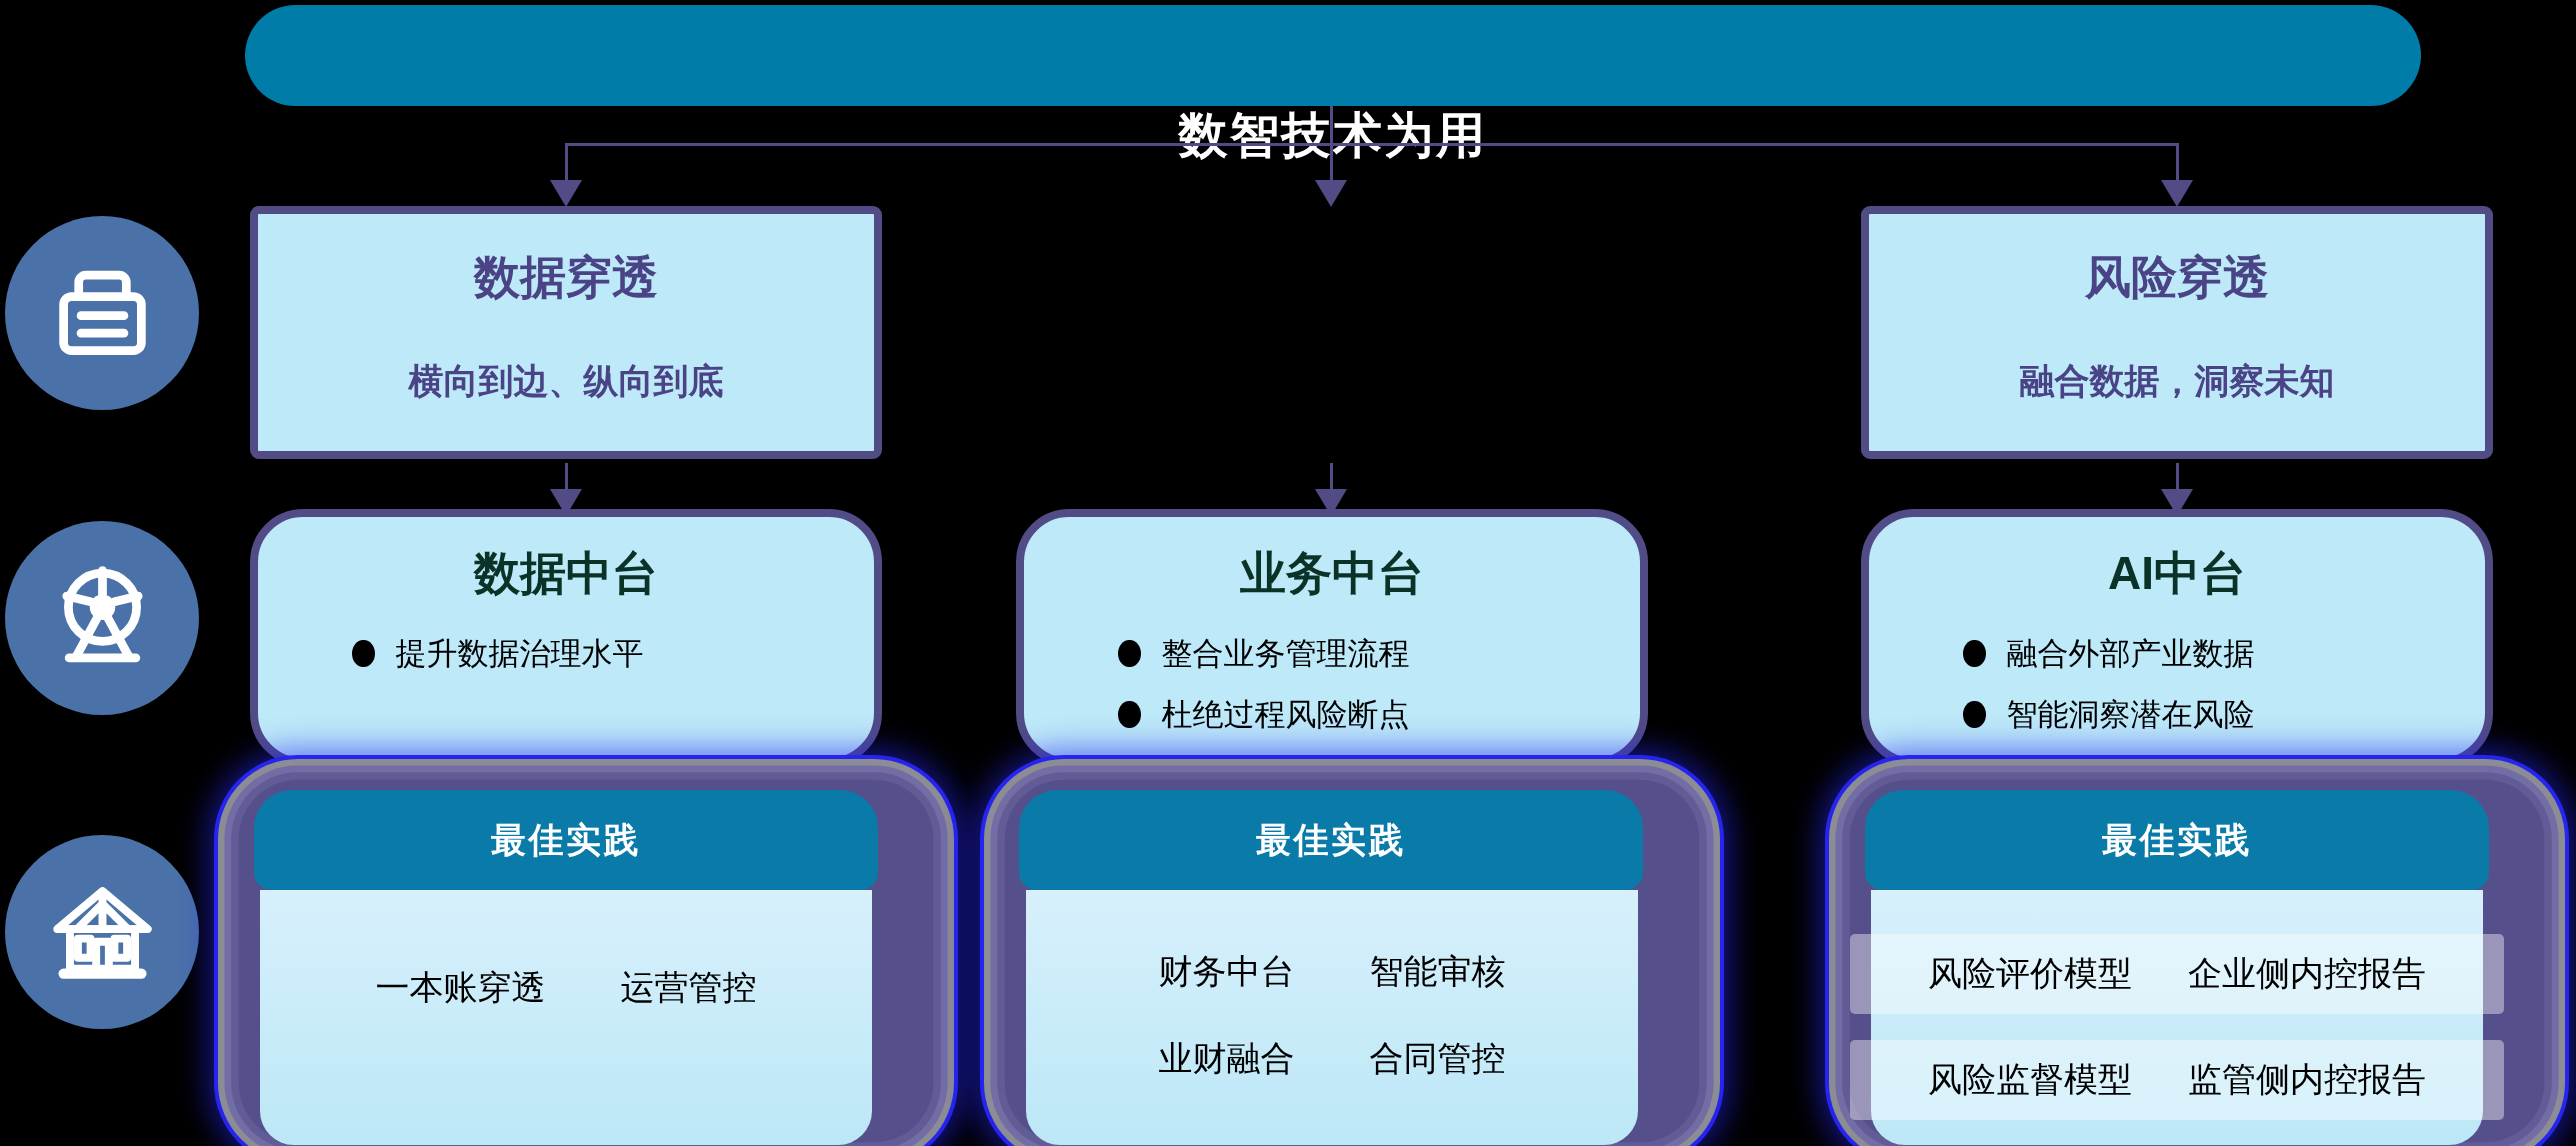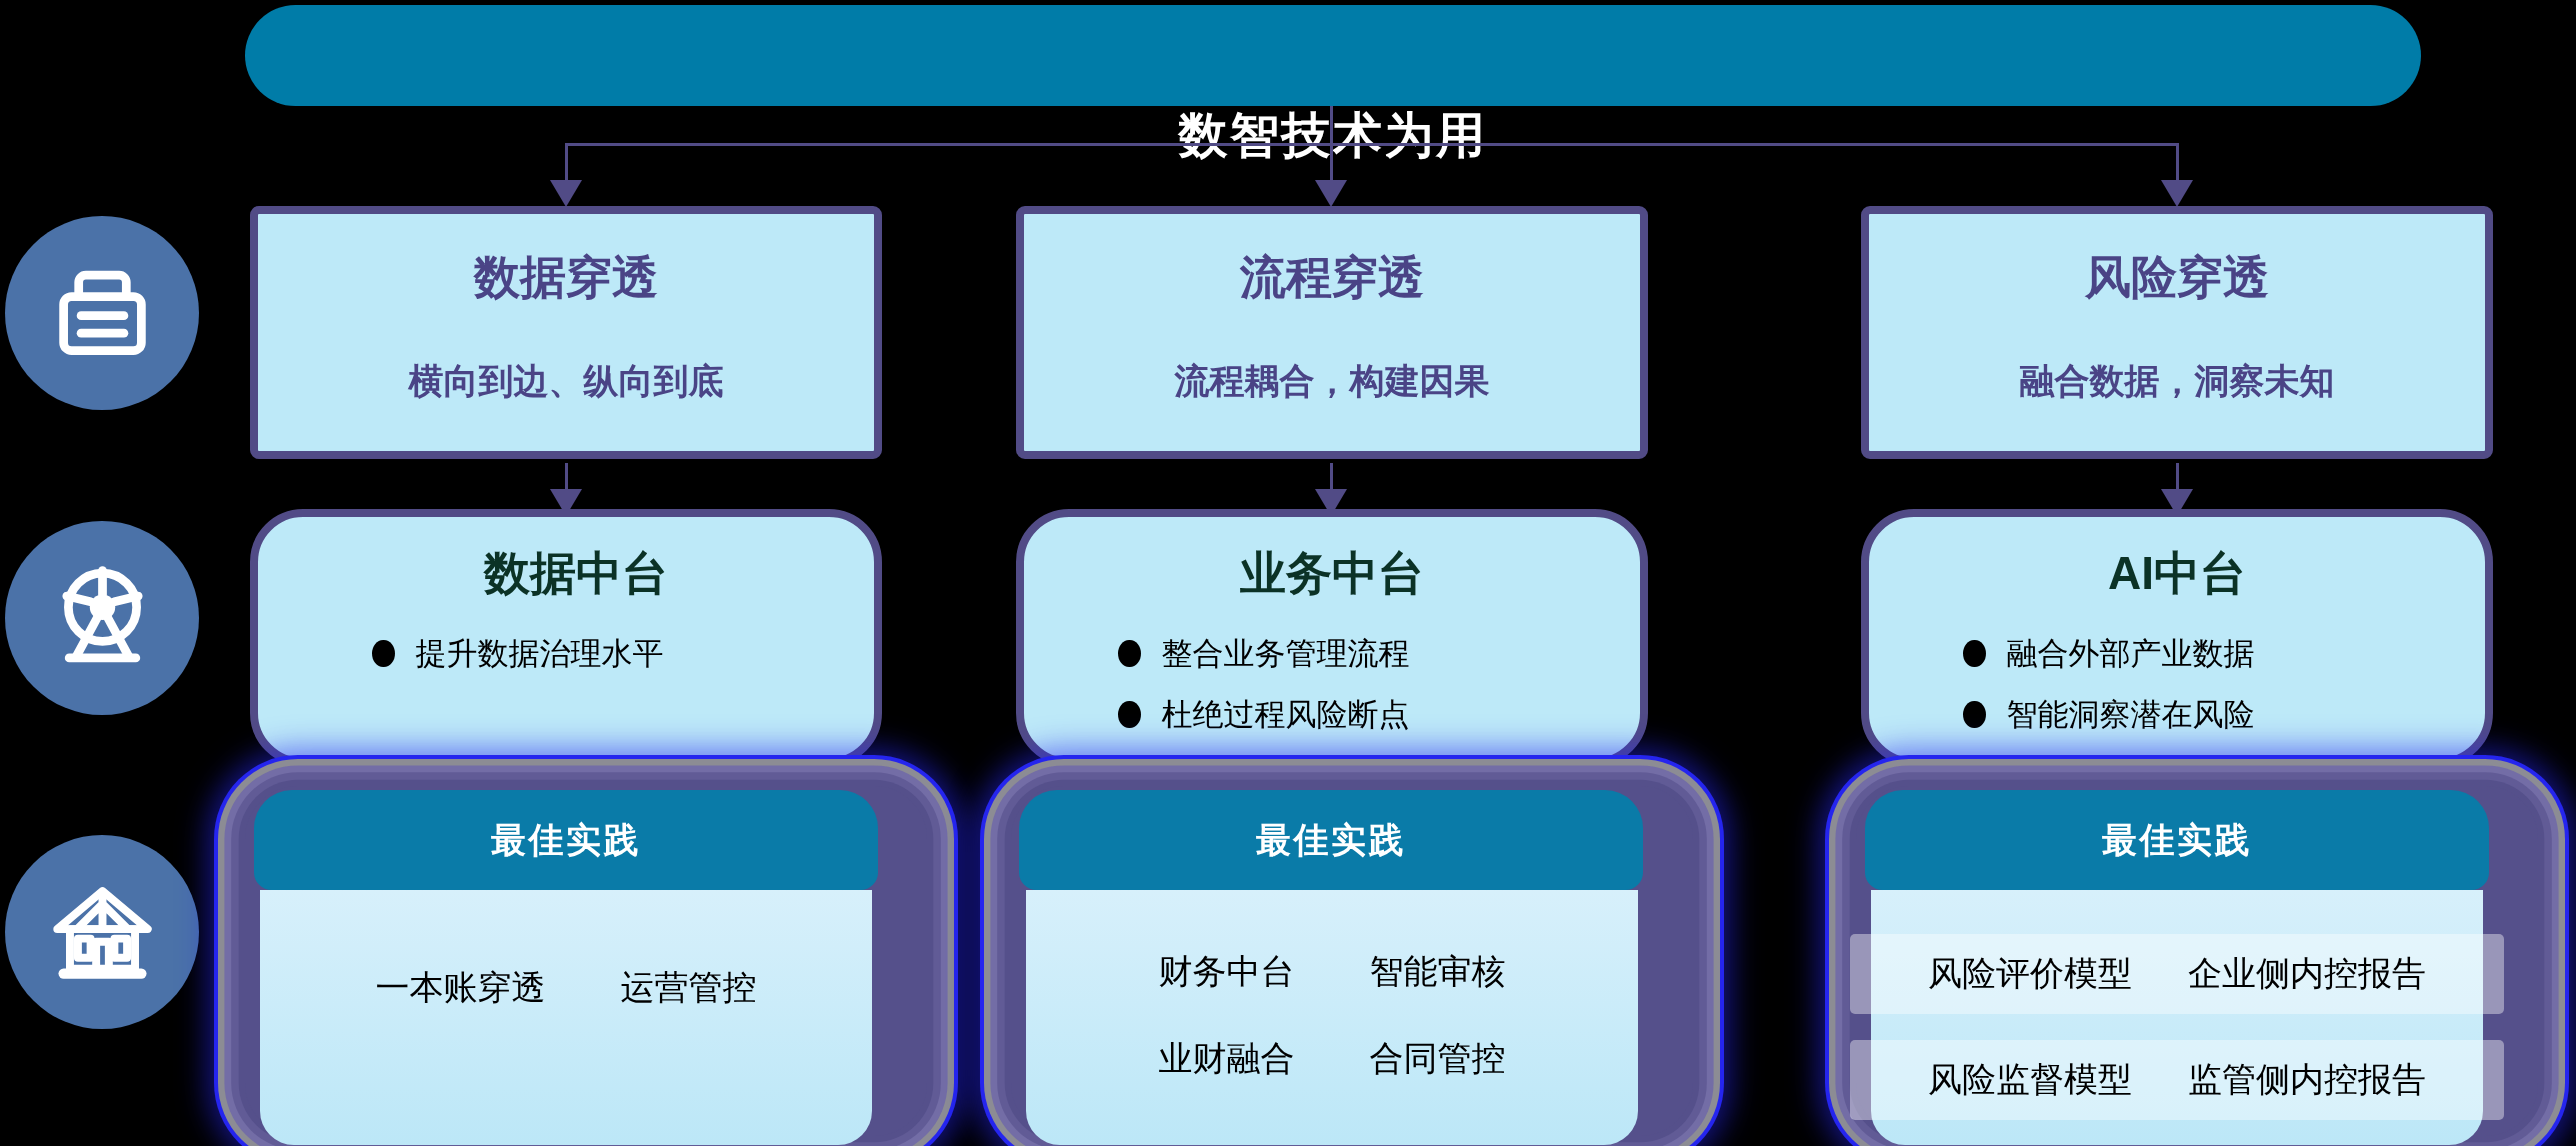--- a/index.html
+++ b/index.html
@@ -130,44 +130,40 @@
         <path d="M67 122 v-34 h16 v34"></path>
         <line x1="26" y1="128" x2="124" y2="128" stroke-width="13"></line>
       </svg>
     </span>
   </div>
 
   <div class="pen-card" style="left:250px;">
     <div class="pen-title">数据穿透</div>
     <div class="pen-sub">横向到边、纵向到底</div>
   </div>
-  <div class="plat-card" style="left:250px;padding-left:20px;">
+  <div class="plat-card" style="left:250px;">
     <div class="plat-title">数据中台</div>
     <div class="plat-bullets">
       <div class="bullet-item">
         <span class="bullet-dot"></span>
         <span class="bullet-label">提升数据治理水平</span>
       </div>
     </div>
   </div>
   <div class="stack-rings" style="left:245px;"></div>
   <div class="practice-header" style="left:254px;">
     <span>最佳实践</span>
   </div>
   <div class="practice-body" style="left:260px;">
     <div class="practice-row" style="margin-top:75px;">
       <span>一本账穿透</span>
       <span>运营管控</span>
     </div>
   </div>
 
-  <div class="pen-card" style="left:1016px;">
-    <div class="pen-title">流程穿透</div>
-    <div class="pen-sub">流程耦合，构建因果</div>
-  </div>
   <div class="plat-card" style="left:1016px;">
     <div class="plat-title">业务中台</div>
     <div class="plat-bullets">
       <div class="bullet-item">
         <span class="bullet-dot"></span>
         <span class="bullet-label">整合业务管理流程</span>
       </div>
       <div class="bullet-item">
         <span class="bullet-dot"></span>
         <span class="bullet-label">杜绝过程风险断点</span>

